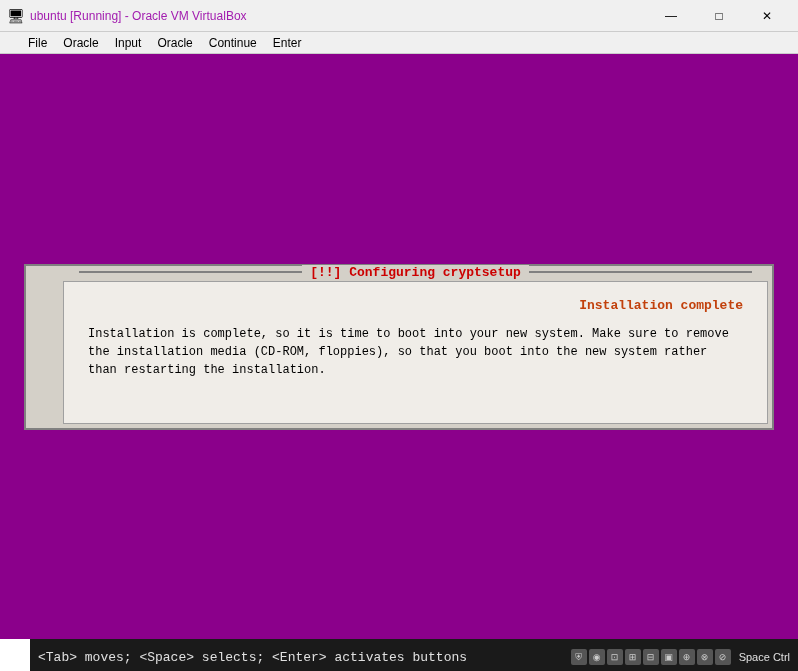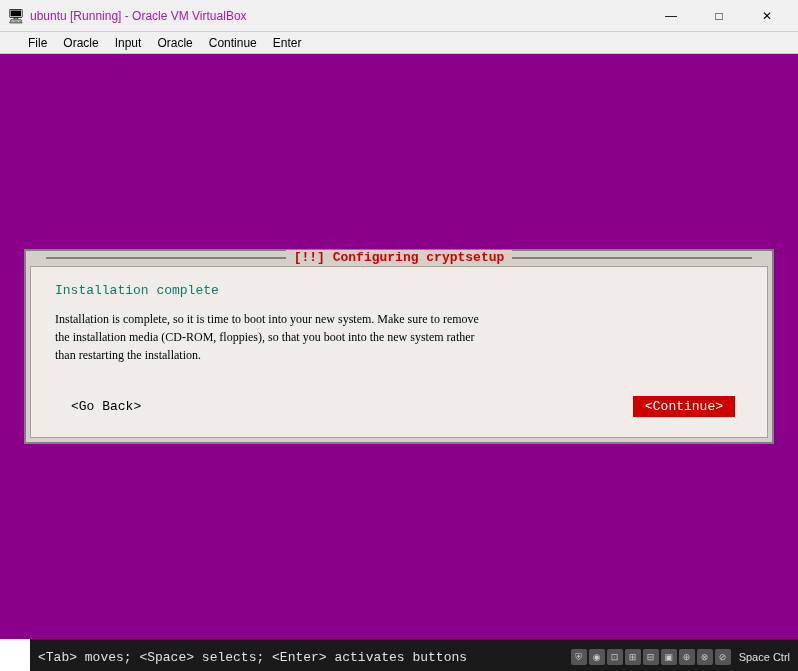--- a/index.html
+++ b/index.html
@@ -78,20 +78,21 @@
       align-items: center;
       justify-content: center;
     }
 
     
     #dialog {
       width: 750px;
       background: #d4d0c8;
       border: 2px solid #808080;
       position: relative;
+      padding-left: 33px;
     }
 
     
     #dialog-title-area {
       display: flex;
       align-items: center;
       justify-content: center;
       margin: 0 20px;
       position: relative;
       top: -1px;
@@ -113,30 +114,30 @@
 
     
     #dialog-content {
       padding: 16px 24px;
       background: #f0ede8;
       margin: 0 4px 4px 4px;
       border: 1px solid #a0a0a0;
     }
 
     #installation-complete {
-      text-align: left;
-      font-family: 'Courier New', monospace;
-      font-size: 13px;
-      color: #0f766e;
-      font-weight: normal;
+      text-align: right;
+      font-family: 'Courier New', monospace;
+      font-size: 13px;
+      color: #c2410c;
+      font-weight: bold;
       margin-bottom: 12px;
     }
 
     #dialog-body-text {
-      font-family: Liberation Serif, serif;
+      font-family: Liberation Mono, monospace;
       font-size: 12px;
       color: #000;
       line-height: 1.5;
       margin-bottom: 28px;
     }
 
     #dialog-buttons {
       display: flex;
       justify-content: space-between;
       align-items: center;
@@ -241,24 +242,20 @@
       <span id="dialog-title-text">[!!] Configuring cryptsetup</span>
       <div class="dialog-title-line"></div>
     </div>
 
     <div id="dialog-content">
 
       <div id="installation-complete">Installation complete</div>
 
       <div id="dialog-body-text">Installation is complete, so it is time to boot into your new system. Make sure to remove<br>the installation media (CD-ROM, floppies), so that you boot into the new system rather<br>than restarting the installation.</div>
 
-      <div id="dialog-buttons">
-        <button id="go-back-btn" class="dialog-btn">&lt;Go Back&gt;</button>
-        <button id="continue-btn" class="dialog-btn">&lt;Continue&gt;</button>
-      </div>
 
     </div>
   </div>
 
 </div>
 
 <div id="status-bar">
   <span id="status-text">&lt;Tab&gt; moves; &lt;Space&gt; selects; &lt;Enter&gt; activates buttons</span>
   <div id="status-right">
     <div class="tray-icons">

